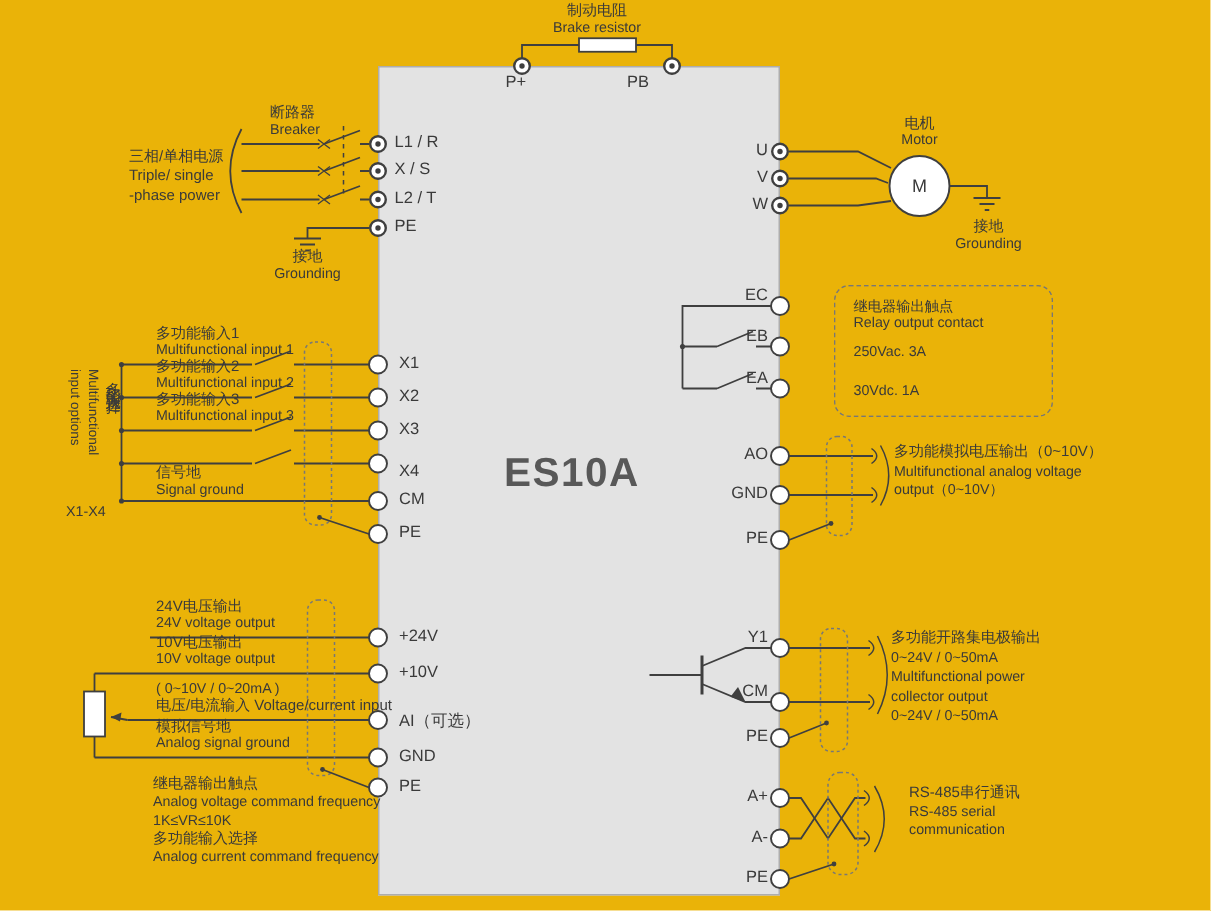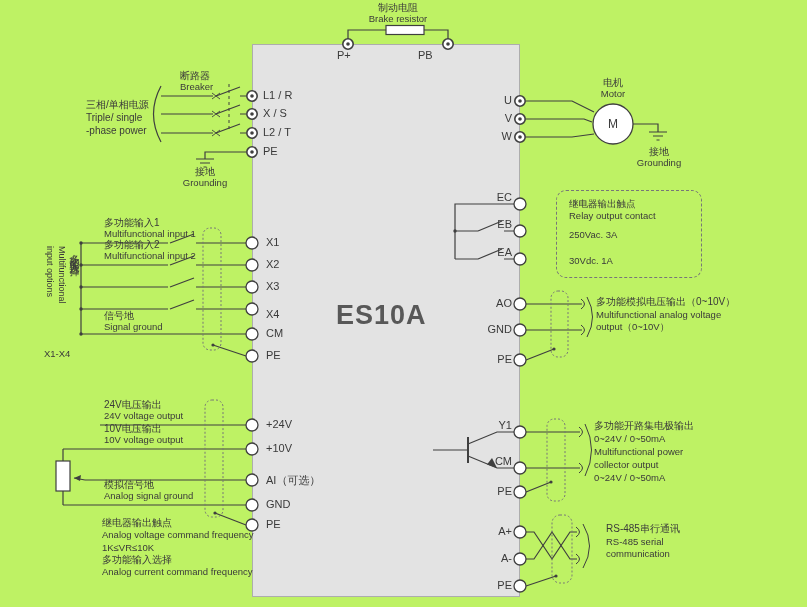--- a/index.html
+++ b/index.html
@@ -1,16 +1,16 @@
 <!DOCTYPE html>
 <html><head>
 <meta charset="utf-8">
 <style>
   html,body{margin:0;padding:0;background:#fff;}
-  #canvas{position:relative;width:807px;height:607px;background:#bef264;overflow:hidden;
+  #canvas{position:relative;width:807px;height:607px;background:#eab308;overflow:hidden;
           font-family:"Liberation Sans","DejaVu Sans",sans-serif;color:#3a3a3a;}
   #unit-box{position:absolute;left:252px;top:44px;width:268px;height:553px;
             background:#e3e3e3;border:1px solid #adadad;box-sizing:border-box;}
   #wiring{position:absolute;left:0;top:0;}
   .ann{position:absolute;font-size:9.5px;line-height:11px;white-space:nowrap;}
   .ann .cn{font-size:10px;}
   .tl{position:absolute;font-size:11px;white-space:nowrap;}
   .tr{text-align:right;}
   .ctr{text-align:center;}
   .model{position:absolute;left:336px;top:300px;width:110px;font-size:27px;font-weight:bold;
@@ -222,46 +222,54 @@
   </div>
 
   <div class="ann" style="left:104px;top:217px">
     <div class="cn">多功能输入1</div>
       <div>Multifunctional input 1</div>
   </div>
   <div class="ann" style="left:104px;top:239px">
     <div class="cn">多功能输入2</div>
       <div>Multifunctional input 2</div>
   </div>
+  <div class="ann" style="left:104px;top:261px">
+    <div class="cn">多功能输入3</div>
+      <div>Multifunctional input 3</div>
+  </div>
   <div class="ann" style="left:104px;top:310px">
     <div class="cn">信号地</div>
       <div>Signal ground</div>
   </div>
 
   <div class="vside">
     <div class="cn">多功能输入选择</div>
     <div>Multifunctional</div>
     <div>input options</div>
   </div>
-  <div class="ann" style="left:44px;top:348px">X1-X4</div>
+  <div class="ann" style="left:44px;top:336px">X1-X4</div>
 
   <div class="tl" style="left:266px;top:236px">X1</div>
   <div class="tl" style="left:266px;top:258px">X2</div>
   <div class="tl" style="left:266px;top:280px">X3</div>
   <div class="tl" style="left:266px;top:308px">X4</div>
   <div class="tl" style="left:266px;top:327px">CM</div>
   <div class="tl" style="left:266px;top:349px">PE</div>
 
   <div class="ann" style="left:104px;top:399px">
     <div class="cn">24V电压输出</div>
       <div>24V voltage output</div>
   </div>
   <div class="ann" style="left:104px;top:423px">
     <div class="cn">10V电压输出</div>
       <div>10V voltage output</div>
+  </div>
+  <div class="ann" style="left:104px;top:454px">
+    <div>( 0~10V / 0~20mA )</div>
+      <div class="cn">电压/电流输入  Voltage/current input</div>
   </div>
   <div class="ann" style="left:104px;top:479px">
     <div class="cn">模拟信号地</div>
       <div>Analog signal ground</div>
   </div>
   <div class="ann" style="left:102px;top:517px;line-height:12.3px">
     <div class="cn">继电器输出触点</div>
     <div>Analog voltage command frequency</div>
     <div>1K≤VR≤10K</div>
     <div class="cn">多功能输入选择</div>

